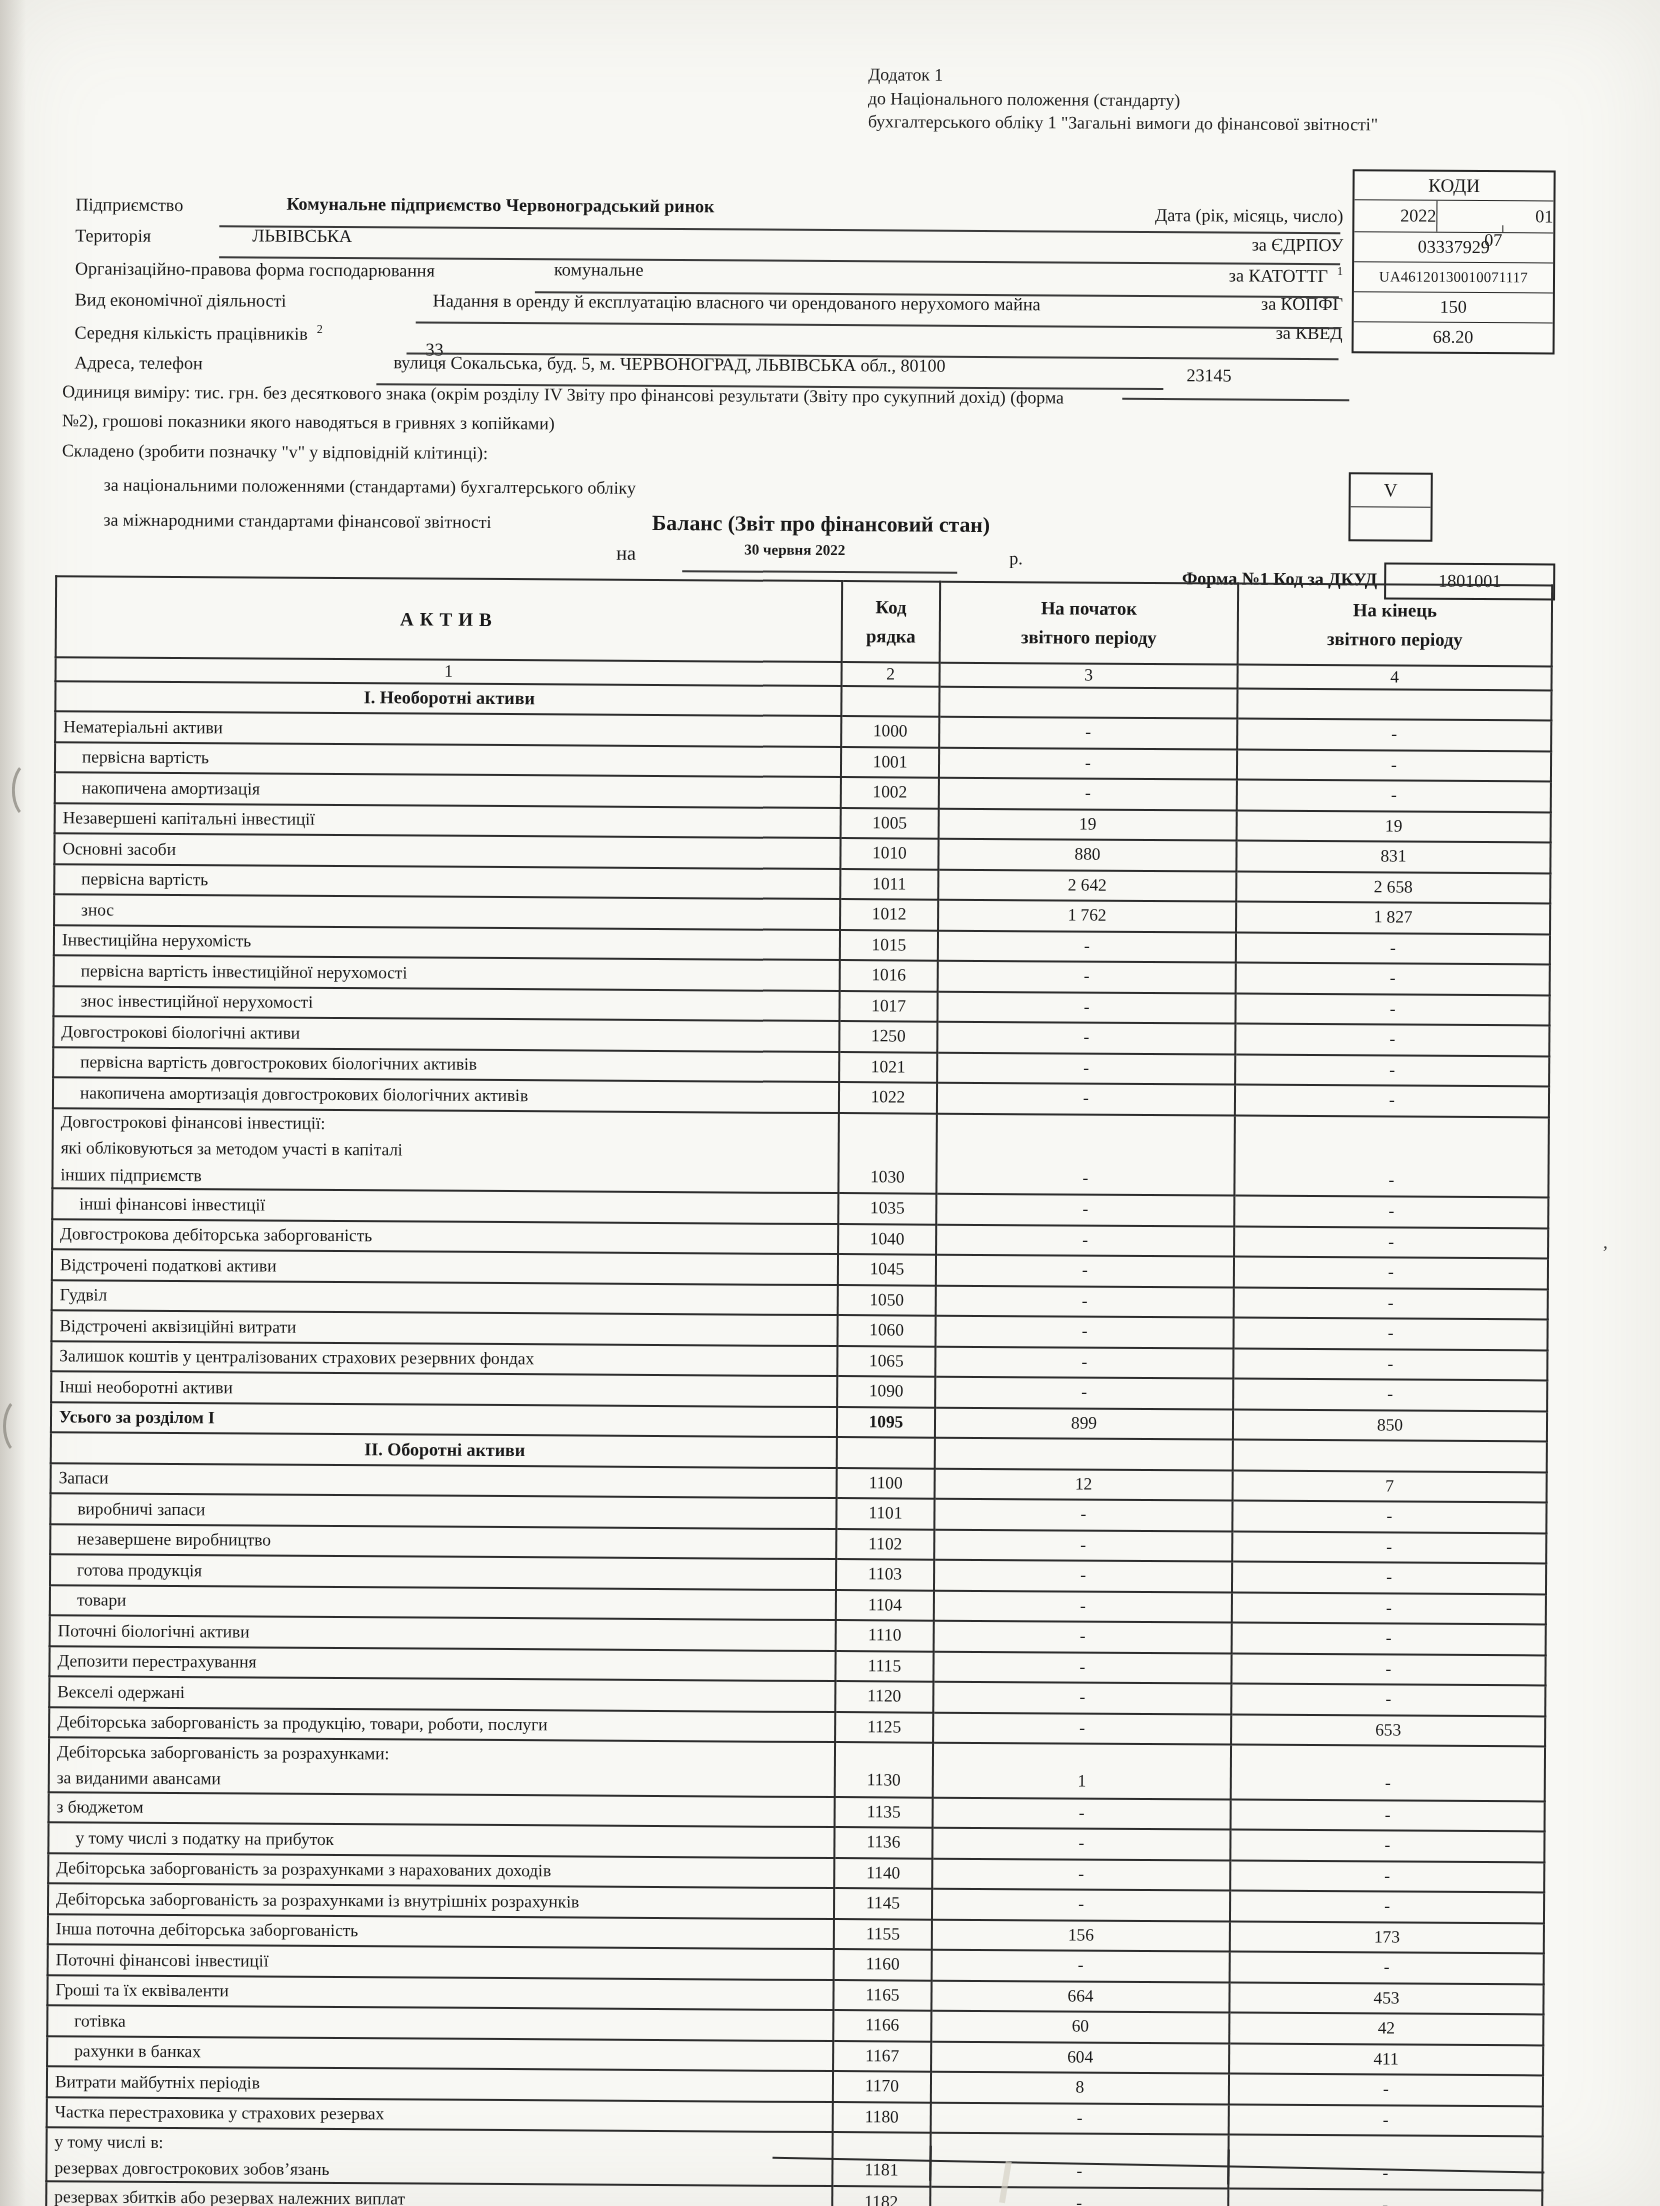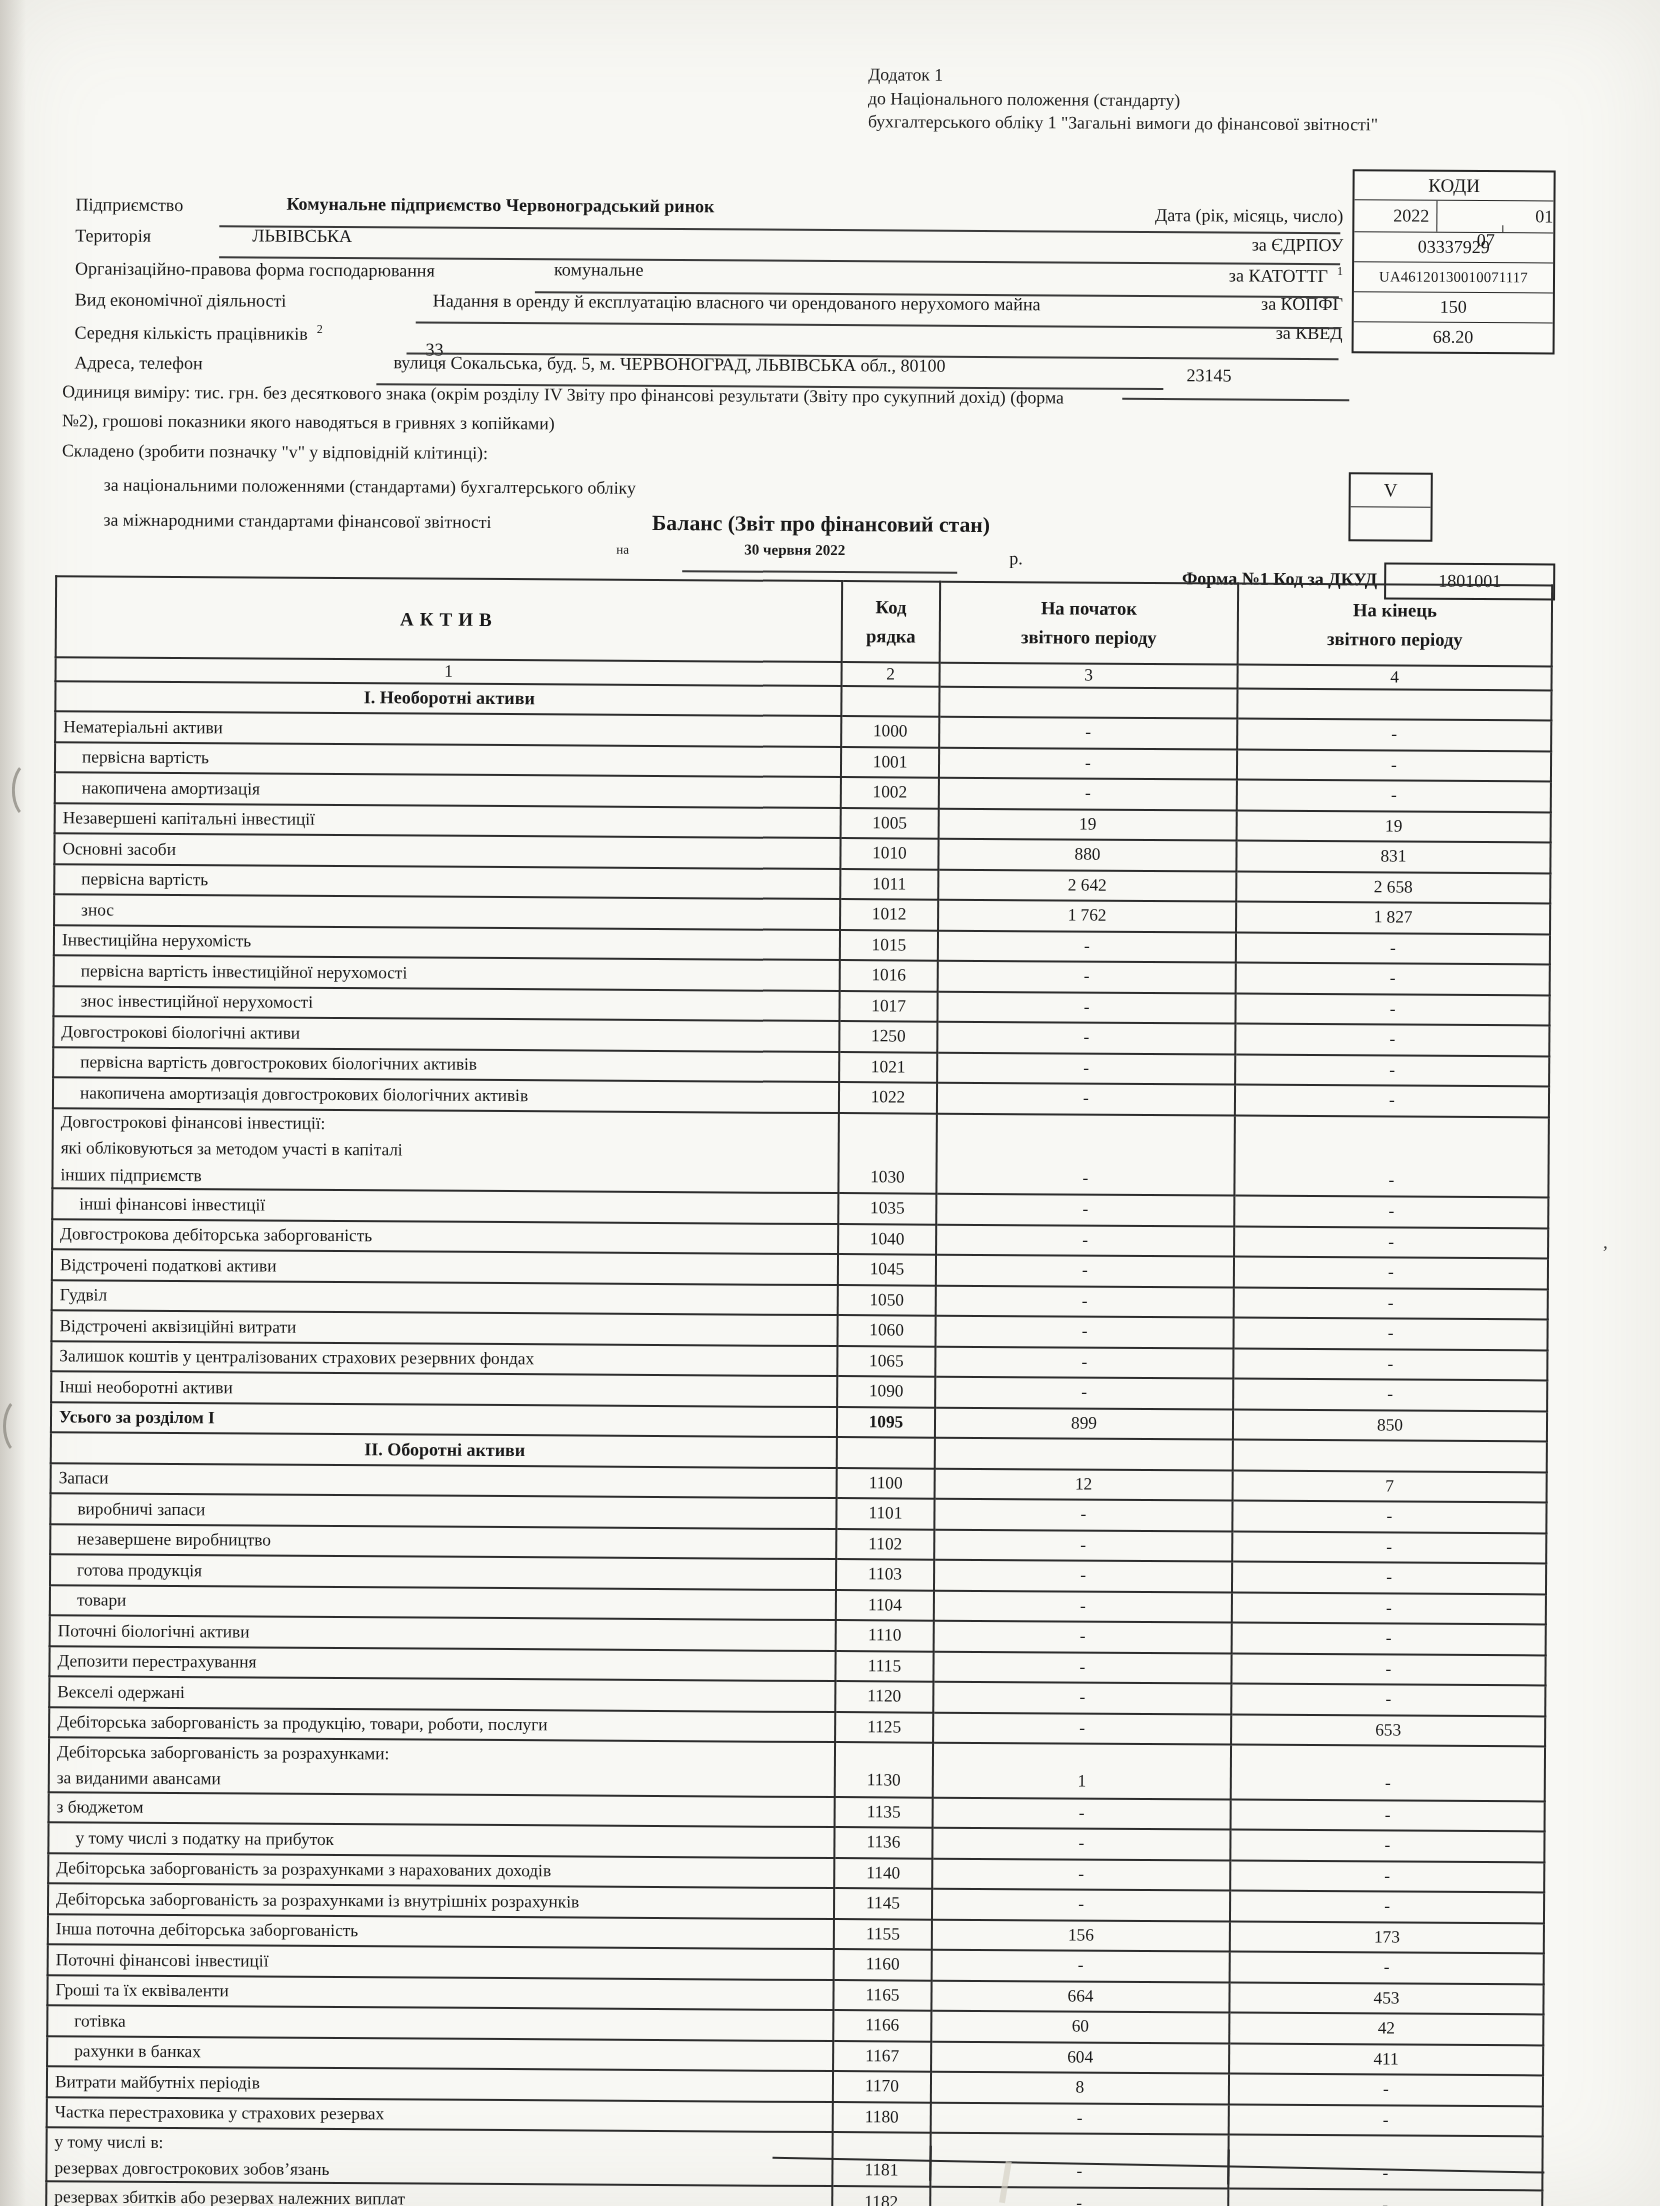--- a/index.html
+++ b/index.html
@@ -14,21 +14,21 @@
   .skew{position:absolute;left:0;top:0;width:1660px;height:2207px;
     transform:rotate(0.35deg);transform-origin:30% 20%;}
   .abs{position:absolute;white-space:nowrap;}
   .annex{position:absolute;left:866px;top:61px;width:605px;
     font-size:17.7px;line-height:1.34;color:#222;}
   
   .kody{position:absolute;left:1351px;top:164px;width:199px;
     border:2.6px solid #262626;font-size:18px;background:rgba(255,255,255,.25);}
   .kody .t{height:28px;line-height:28px;text-align:center;font-size:19px;border-bottom:1.7px solid #262626;}
   .kody .daterow{display:flex;height:31px;line-height:31px;border-bottom:1.7px solid #262626;}
-  .kody .daterow div{text-align:center;padding-left:32px;}
+  .kody .daterow div{text-align:right;padding-left:32px;}
   .kody .dy{width:83px;border-right:1.7px solid #262626;}
   .kody .dm{width:55px;border-right:1.7px solid #262626;margin-top:24px;}
   .kody .dd{flex:1;}
   .kody .row{height:29px;line-height:29px;text-align:center;border-bottom:1.7px solid #262626;}
   .kody .row:last-child{border-bottom:none;}
   .kody .small{font-size:14.7px;letter-spacing:0.2px;}
   .metalabel{position:absolute;right:318px;text-align:right;font-size:18px;white-space:nowrap;}
   
   .flabel{font-size:18px;}
   .fvalue{font-size:18px;}
@@ -136,21 +136,21 @@
 
     <div class="abs note" style="left:62px;top:443px;">Складено (зробити позначку "v" у відповідній клітинці):</div>
     <div class="abs note" style="left:104px;top:477px;">за національними положеннями (стандартами) бухгалтерського обліку</div>
     <div class="abs note" style="left:104px;top:512px;">за міжнародними стандартами фінансової звітності</div>
     <div class="vbox">
       <div class="cell">V</div>
       <div class="cell"></div>
     </div>
 
     <div class="title">Баланс (Звіт про фінансовий стан)</div>
-    <div class="abs" style="left:617px;top:541px;font-size:13px;">на</div>
+    <div class="abs" style="left:617px;top:541px;font-size:20px;">на</div>
     <div class="abs bold" style="left:745px;top:540px;font-size:15px;">30 червня 2022</div>
     <div class="uline" style="left:683px;top:569px;width:275px;"></div>
     <div class="abs" style="left:1010px;top:545px;font-size:18px;">р.</div>
 
     <div class="dkud-line">Форма №1 Код за ДКУД</div>
     <div class="dkud-box">1801001</div>
 
     <table class="bt">
       <colgroup>
           <col class="c1">

